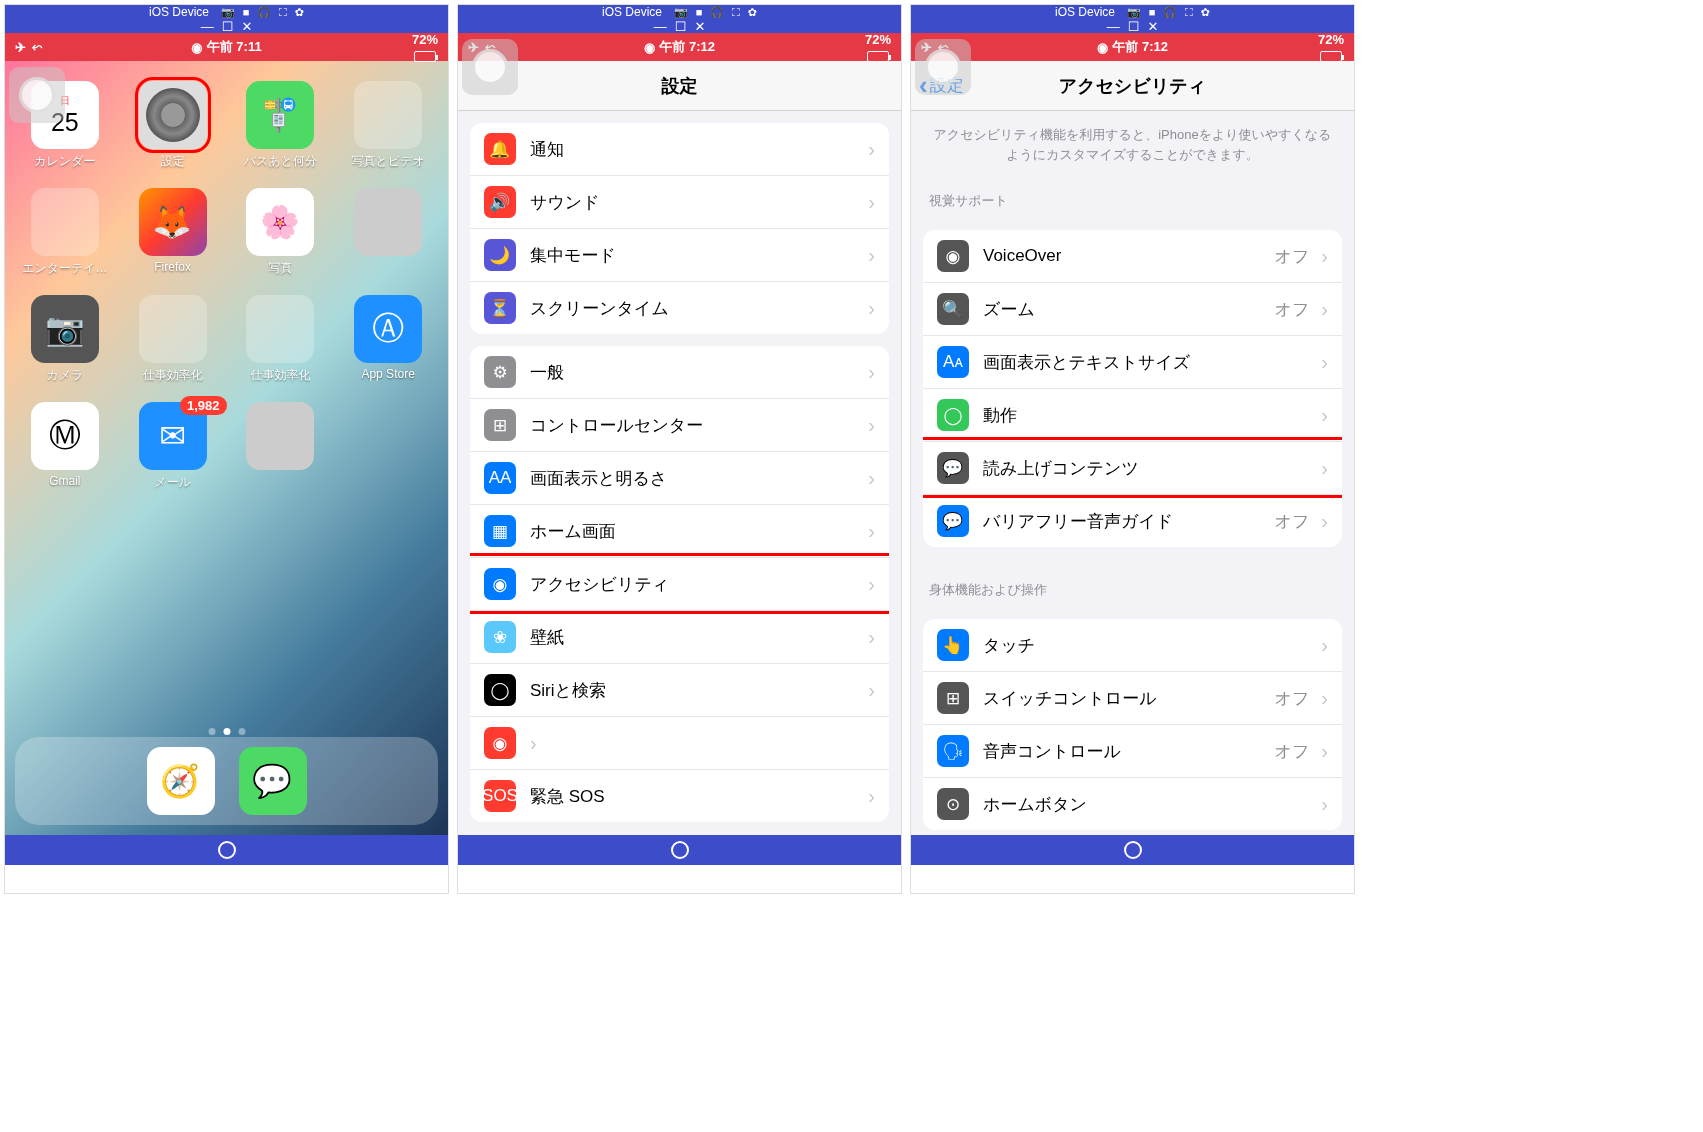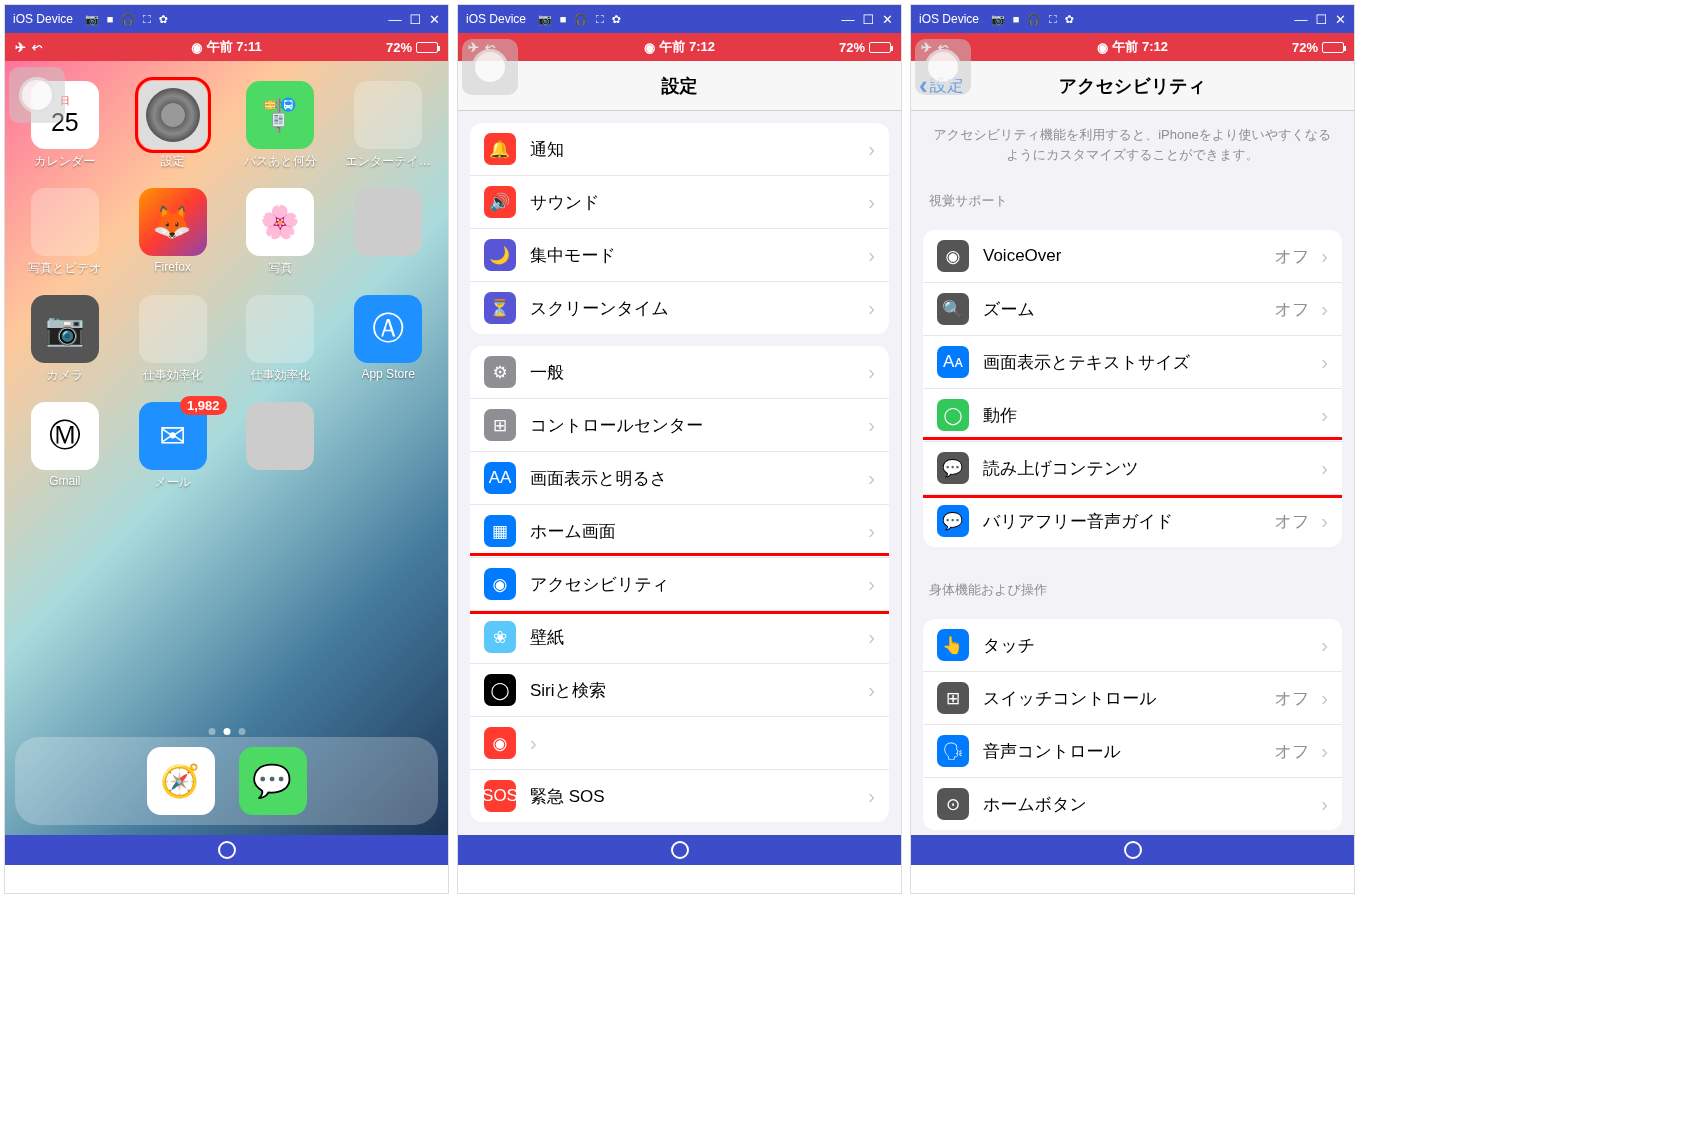--- a/index.html
+++ b/index.html
@@ -1,27 +1,27 @@
 <!DOCTYPE html>
 <html><head>
 <meta charset="utf-8">
 <style>
 * { margin: 0; padding: 0; box-sizing: border-box; }
 body { font-family: -apple-system, "Hiragino Sans", sans-serif; background: #fff; display: flex; gap: 8px; padding: 4px; }
 .phone { width: 445px; height: 890px; background: #fff; position: relative; overflow: hidden; border: 1px solid #ddd; }
 
-.titlebar { height: 28px; background: #3d4cc9; display: flex; align-items: center; padding: 0 8px; color: #fff; font-size: 12px; justify-content: space-between; }
+.titlebar { height: 28px; background: #3d4cc9; display: flex; align-items: center; padding: 0 8px; color: #fff; font-size: 12px; justify-content: space-between; flex-direction: column; }
 .titlebar-left { display: flex; align-items: center; gap: 12px; }
 .titlebar-icons { display: flex; gap: 8px; font-size: 11px; }
 .titlebar-right { display: flex; gap: 8px; font-size: 13px; }
 
 .statusbar { height: 28px; background: #e63946; display: flex; align-items: center; justify-content: space-between; padding: 0 10px; color: #fff; font-size: 13px; font-weight: 600; }
 .status-left { display: flex; gap: 6px; align-items: center; }
 .status-center { position: absolute; left: 50%; transform: translateX(-50%); display: flex; align-items: center; gap: 4px; }
-.status-right { display: flex; align-items: center; gap: 4px; }
+.status-right { display: flex; align-items: center; gap: 4px; flex-direction: column; }
 .battery-icon { width: 22px; height: 11px; border: 1px solid #fff; border-radius: 2px; position: relative; }
 .battery-icon::after { content: ''; position: absolute; right: -3px; top: 3px; width: 2px; height: 5px; background: #fff; }
 .battery-fill { background: #fff; height: 100%; width: 72%; }
 
 .navbar { height: 50px; background: #f7f7f8; border-bottom: 1px solid #d1d1d6; display: flex; align-items: center; justify-content: center; position: relative; }
 .nav-title { font-size: 18px; font-weight: 600; }
 .nav-back { position: absolute; left: 8px; color: #007aff; font-size: 17px; display: flex; align-items: center; }
 .assistouch { width: 56px; height: 56px; background: rgba(200,200,200,0.5); border-radius: 10px; position: absolute; z-index: 5; }
 .assistouch-inner { width: 36px; height: 36px; background: rgba(255,255,255,0.8); border-radius: 50%; margin: 10px; box-shadow: inset 0 0 0 3px rgba(0,0,0,0.1); }
 
@@ -119,45 +119,45 @@
           </div>
         <div class="app-label">設定</div>
       </div>
       <div class="app">
         <div class="app-icon" style="background:#4cd964">🚏</div>
         <div class="app-label">バスあと何分</div>
       </div>
 
       <div class="app">
         <div class="app-icon folder-icon">
-            <div class="folder-mini"></div>
-            <div class="folder-mini"></div>
-            <div class="folder-mini"></div>
-            <div class="folder-mini"></div>
-            <div class="folder-mini"></div>
-            <div class="folder-mini"></div>
-            <div class="folder-mini"></div>
-            <div class="folder-mini"></div>
-            <div class="folder-mini"></div>
-          </div>
-        <div class="app-label">エンターテイ…</div>
-      </div>
-      <div class="app">
-        <div class="app-icon folder-icon">
             <div class="folder-mini" style="background:#f33"></div>
             <div class="folder-mini" style="background:#39f"></div>
             <div class="folder-mini" style="background:#fc3"></div>
             <div class="folder-mini" style="background:#3c9"></div>
             <div class="folder-mini" style="background:#96f"></div>
             <div class="folder-mini" style="background:#f93"></div>
             <div class="folder-mini"></div>
             <div class="folder-mini"></div>
             <div class="folder-mini"></div>
           </div>
         <div class="app-label">写真とビデオ</div>
+      </div>
+      <div class="app">
+        <div class="app-icon folder-icon">
+            <div class="folder-mini"></div>
+            <div class="folder-mini"></div>
+            <div class="folder-mini"></div>
+            <div class="folder-mini"></div>
+            <div class="folder-mini"></div>
+            <div class="folder-mini"></div>
+            <div class="folder-mini"></div>
+            <div class="folder-mini"></div>
+            <div class="folder-mini"></div>
+          </div>
+        <div class="app-label">エンターテイ…</div>
       </div>
       <div class="app">
         <div class="app-icon" style="background:linear-gradient(135deg,#ff9500,#ff3b30,#8e44ad)">🦊</div>
         <div class="app-label">Firefox</div>
       </div>
       <div class="app">
         <div class="app-icon">🌸</div>
         <div class="app-label">写真</div>
       </div>
 

